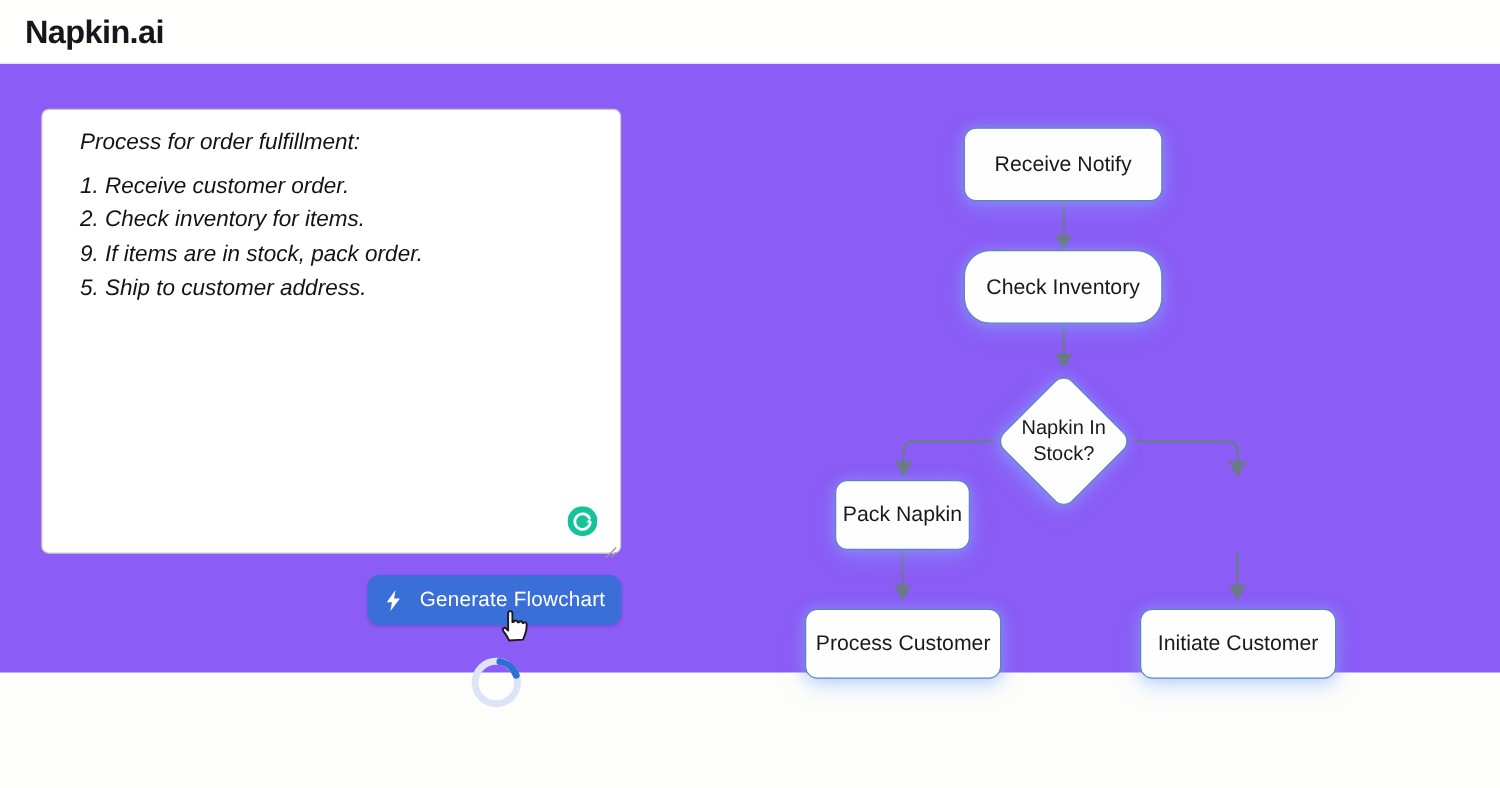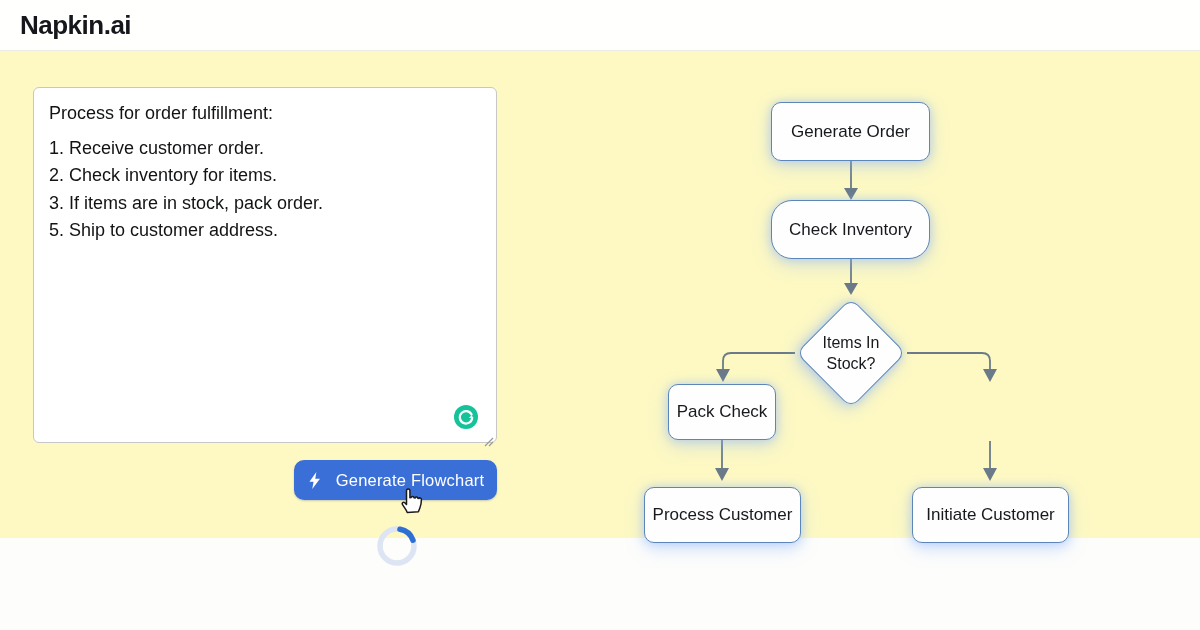--- a/index.html
+++ b/index.html
@@ -1,39 +1,39 @@
 <!DOCTYPE html>
 <html><head>
 <meta charset="utf-8">
 <style>
   html,body{margin:0;padding:0;}
   body{
     width:1200px;height:630px;overflow:hidden;
     font-family:"Liberation Sans","DejaVu Sans",sans-serif;
     background:#fdfdfb;
   }
-  .page{position:relative;width:1200px;height:538px;background:#fef9c3;}
+  .page{position:relative;width:1200px;height:538px;background:#8b5cf6;}
 
   
   .header{
     position:absolute;left:0;top:0;width:1200px;height:50px;
     background:#fffffe;border-bottom:1px solid #eceae7;
     display:flex;align-items:center;
   }
   .logo{
     margin-left:20px;font-size:26px;font-weight:700;color:#15171c;
     letter-spacing:-0.5px;
   }
 
   
   .editor{
     position:absolute;left:33px;top:87px;width:464px;height:356px;
     background:#ffffff;border:1px solid #c7c7c5;border-radius:6px;
-    box-sizing:border-box;padding:12px 15px;
-    font-size:18px;color:#121315;line-height:27.5px;
+    box-sizing:border-box;padding:12px 30px;
+    font-size:18px;color:#121315;line-height:27.5px;font-style:italic;
   }
   .editor-title{margin-bottom:7px;}
   .editor-step{}
   .grammarly{
     position:absolute;right:18px;bottom:13px;width:24px;height:24px;cursor:pointer;
   }
   .resize-handle{position:absolute;right:2px;bottom:2px;width:12px;height:12px;}
 
   
   .gen-btn{
@@ -88,21 +88,21 @@
 <div class="page">
 
   <div class="header">
     <div class="logo">Napkin.ai</div>
   </div>
 
   <div class="editor">
     <div class="editor-title">Process for order fulfillment:</div>
     <div class="editor-step">1. Receive customer order.</div>
     <div class="editor-step">2. Check inventory for items.</div>
-    <div class="editor-step">3. If items are in stock, pack order.</div>
+    <div class="editor-step">9. If items are in stock, pack order.</div>
     <div class="editor-step">5. Ship to customer address.</div>
 
     <span class="grammarly">
       <svg viewBox="0 0 24 24" width="24" height="24">
         <circle cx="12" cy="12" r="12" fill="#15c39a"></circle>
         <path d="M17.6 9.6 A6.2 6.2 0 1 0 18.2 12.8" fill="none" stroke="#ffffff" stroke-width="2.2" stroke-linecap="round"></path>
         <path d="M18.9 12.9 l-4.0 -0.2 2.9 -2.5 z" fill="#ffffff"></path>
       </svg>
     </span>
 
@@ -148,31 +148,31 @@
       <polygon points="844,188 858,188 851,200"></polygon>
       <polygon points="844,283 858,283 851,295"></polygon>
       <polygon points="716,369 730,369 723,382"></polygon>
       <polygon points="983,369 997,369 990,382"></polygon>
       <polygon points="715,468 729,468 722,481"></polygon>
       <polygon points="983,468 997,468 990,481"></polygon>
     </g>
   </svg>
 
   <div class="node n-receive">
-    <span>Generate Order</span>
+    <span>Receive Notify</span>
   </div>
   <div class="node n-check">
     <span>Check Inventory</span>
   </div>
 
   <div class="diamond"></div>
-  <div class="diamond-label">Items In Stock?</div>
+  <div class="diamond-label">Napkin In Stock?</div>
 
   <div class="node n-pack">
-    <span>Pack Check</span>
+    <span>Pack Napkin</span>
   </div>
   <div class="node n-notify">
     <span>Process Customer</span>
   </div>
   <div class="node n-backorder">
     <span>Initiate Customer</span>
   </div>
 
 </div>
 

